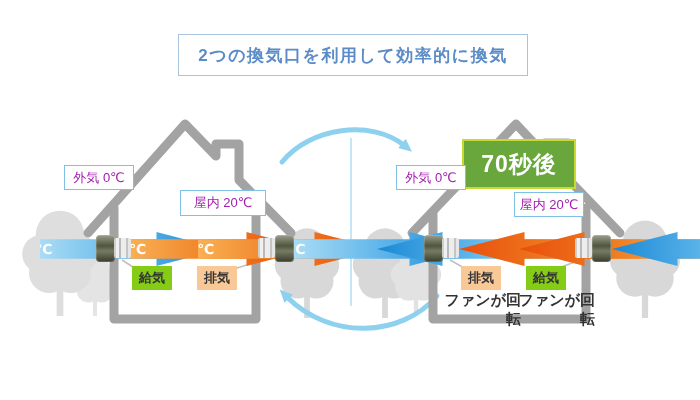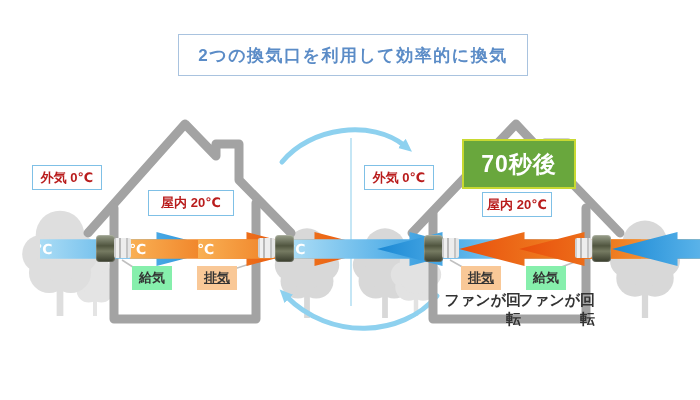--- a/index.html
+++ b/index.html
@@ -4,22 +4,22 @@
 <style>
   html,body{margin:0;padding:0;background:#fff;}
   body{width:700px;height:400px;position:relative;overflow:hidden;
        font-family:"Liberation Sans","DejaVu Sans",sans-serif;}
   .abs{position:absolute;}
   
   .title-box{left:178px;top:34px;width:348px;height:40px;
     border:1px solid #a9c3df;background:#fff;display:flex;align-items:center;justify-content:center;
     color:#5b8cc7;font-size:17px;font-weight:bold;letter-spacing:1.5px;}
   
-  .temp-label{border:1px solid #7fc0e6;background:#fff;color:#b91c1c;
-    font-size:13px;font-weight:bold;display:flex;align-items:center;justify-content:center;}
+  .temp-label{border:1px solid #7fc0e6;background:#fff;color:#a21caf;
+    font-size:13px;font-weight:normal;display:flex;align-items:center;justify-content:center;margin-left:32px;}
   .lh-outside{left:32px;top:165px;width:68px;height:23px;}
   .lh-inside{left:148px;top:190px;width:84px;height:24px;}
   .rh-outside{left:364px;top:165px;width:68px;height:23px;}
   .rh-inside{left:482px;top:192px;width:68px;height:23px;}
   
   .badge{left:462px;top:139px;width:114px;height:50px;background:#69a73d;border:2px solid #c8d932;
     box-sizing:border-box;display:flex;align-items:center;justify-content:center;
     color:#fff;font-size:23px;font-weight:bold;letter-spacing:1px;}
   
   .arrow{top:232px;height:34px;display:flex;align-items:center;
@@ -28,22 +28,22 @@
     justify-content:center;padding-right:26%;box-sizing:border-box;}
   .arrow-left{clip-path:polygon(100% 21%,36% 21%,36% 0,0 50%,36% 100%,36% 79%,100% 79%);
     justify-content:center;padding-left:26%;box-sizing:border-box;}
   .cold.arrow-right{background:linear-gradient(90deg,#aadcf5 0%,#55b0e8 55%,#1a88d4 100%);}
   .warm.arrow-right{background:linear-gradient(90deg,#f9b054 0%,#ee7a1f 50%,#e94e0c 100%);}
   .cold.arrow-left{background:linear-gradient(270deg,#aadcf5 0%,#55b0e8 55%,#1a88d4 100%);}
   .warm.arrow-left{background:linear-gradient(270deg,#f9b054 0%,#ee7a1f 50%,#e94e0c 100%);}
   
   .chip{top:266px;width:40px;height:24px;display:flex;align-items:center;justify-content:center;
     color:#333;font-size:13px;font-weight:bold;}
-  .chip-supply{background:#86efac;}
-  .chip-exhaust{background:#f9c897;text-decoration:underline;}
+  .chip-supply{background:#84cc16;}
+  .chip-exhaust{background:#f9c897;}
   
   .fan-note{top:291px;width:78px;color:#333;font-size:15px;text-align:right;font-weight:bold;}
   
   .fan{width:37px;height:27px;}
   .fan-cap{position:absolute;top:0;width:19px;height:27px;border-radius:4px;
     background:linear-gradient(180deg,#9aa08c,#50553f 40%,#767b62 60%,#383c2c);
     box-shadow:inset 0 0 0 1px rgba(255,255,255,.18);}
   .fan-cyl{position:absolute;top:3px;width:17px;height:20px;border-radius:2px;
     background:linear-gradient(90deg,#cfcfcf 0,#cfcfcf 2px,#f0f0f0 2px,#f0f0f0 5px,#b9b9b9 5px,#b9b9b9 7px,#ededed 7px,#ededed 12px,#c4c4c4 12px,#c4c4c4 14px,#e6e6e6 14px);}
 </style>

